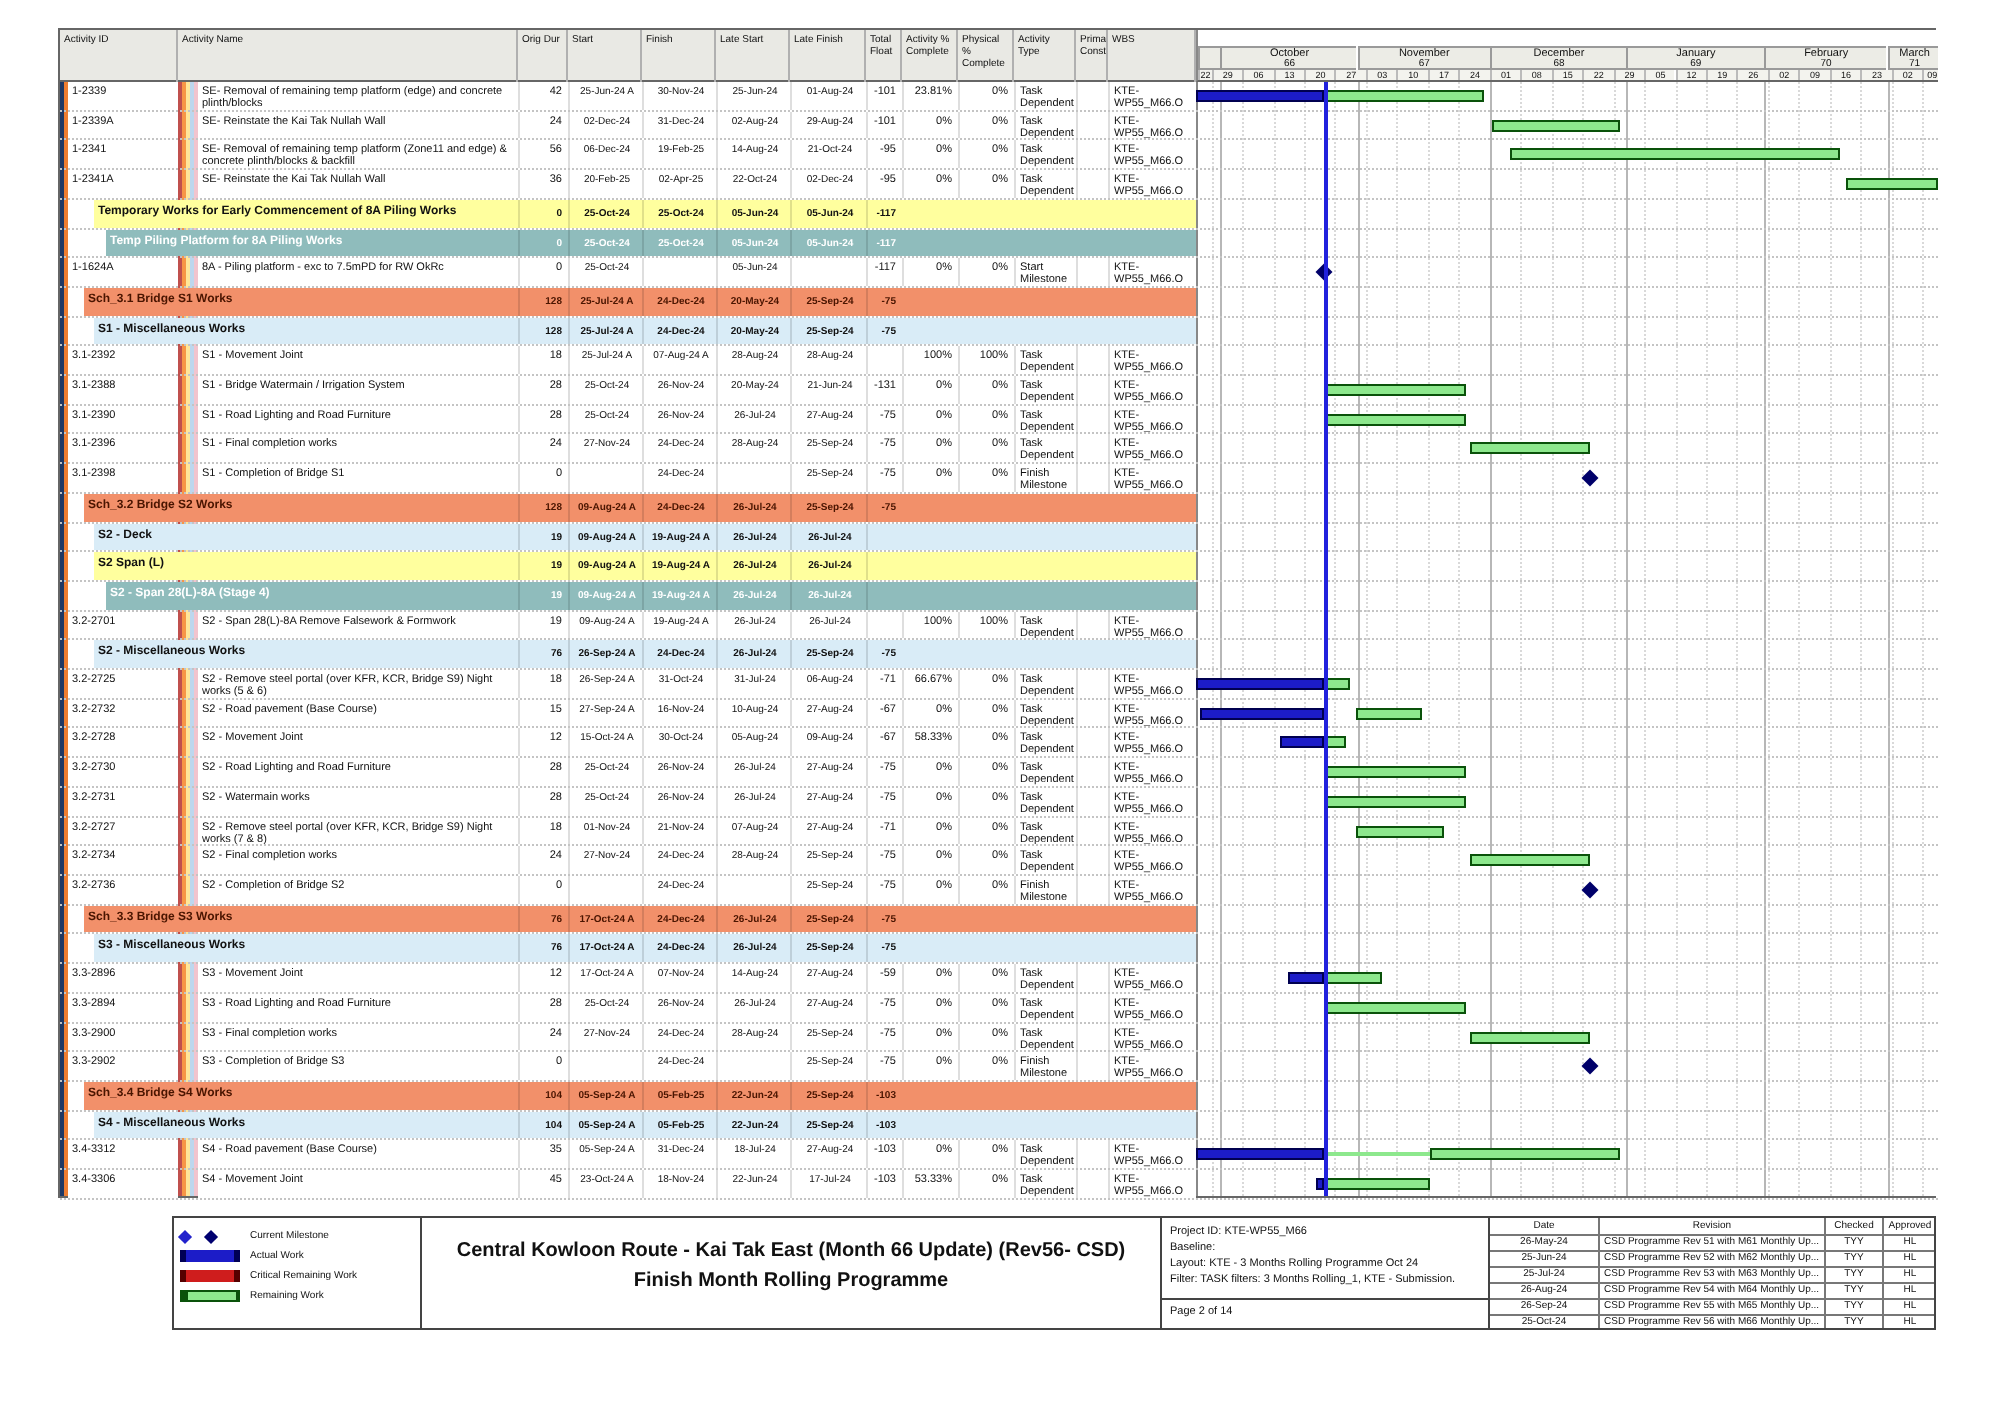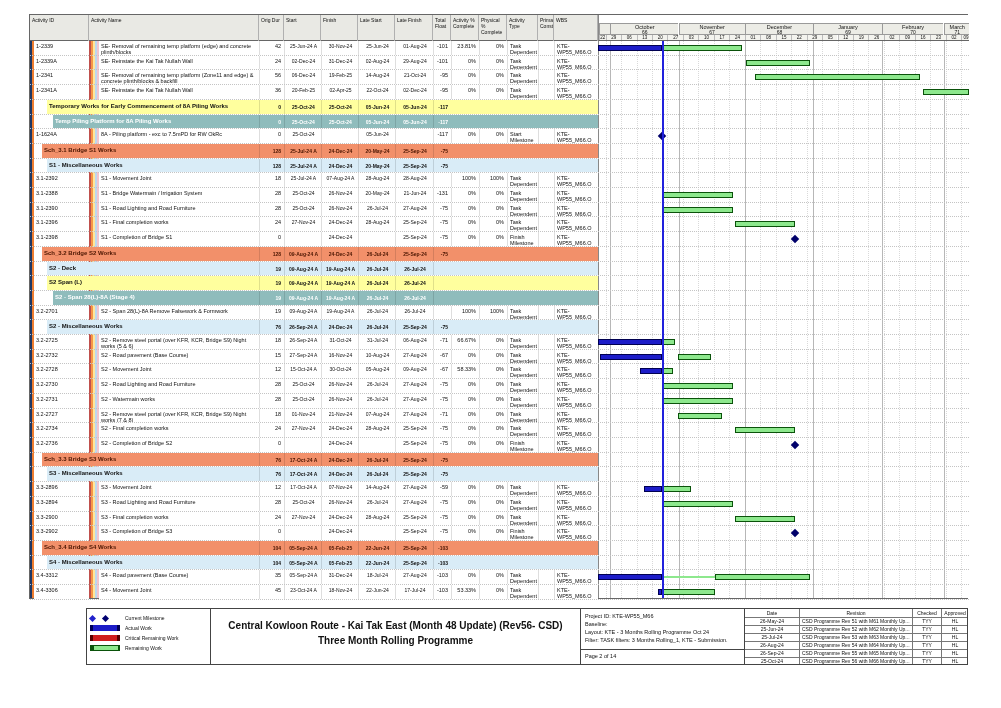--- a/index.html
+++ b/index.html
@@ -729,22 +729,22 @@
         <div class="lrow">
           <div class="sw critical"></div>
           <div>Critical Remaining Work</div>
         </div>
         <div class="lrow">
           <div class="sw remaining"></div>
           <div>Remaining Work</div>
         </div>
       </div>
     <div id="titlebox">
-      <div class="title1">Central Kowloon Route - Kai Tak East (Month 48 Update) (Rev56- CSD)</div>
-      <div class="title2">Three Month Rolling Programme</div>
+      <div class="title1">Central Kowloon Route - Kai Tak East (Month 66 Update) (Rev56- CSD)</div>
+      <div class="title2">Finish Month Rolling Programme</div>
     </div>
     <div id="infobox">
       <div class="iline">Project ID: KTE-WP55_M66</div>
       <div class="iline">Baseline:</div>
       <div class="iline">Layout: KTE - 3 Months Rolling Programme Oct 24</div>
       <div class="iline">Filter: TASK filters: 3 Months Rolling_1, KTE - Submission.</div>
       <div class="ipage">Page 2 of 14</div>
     </div>
     <div id="revbox">
         <div class="rrow head">

